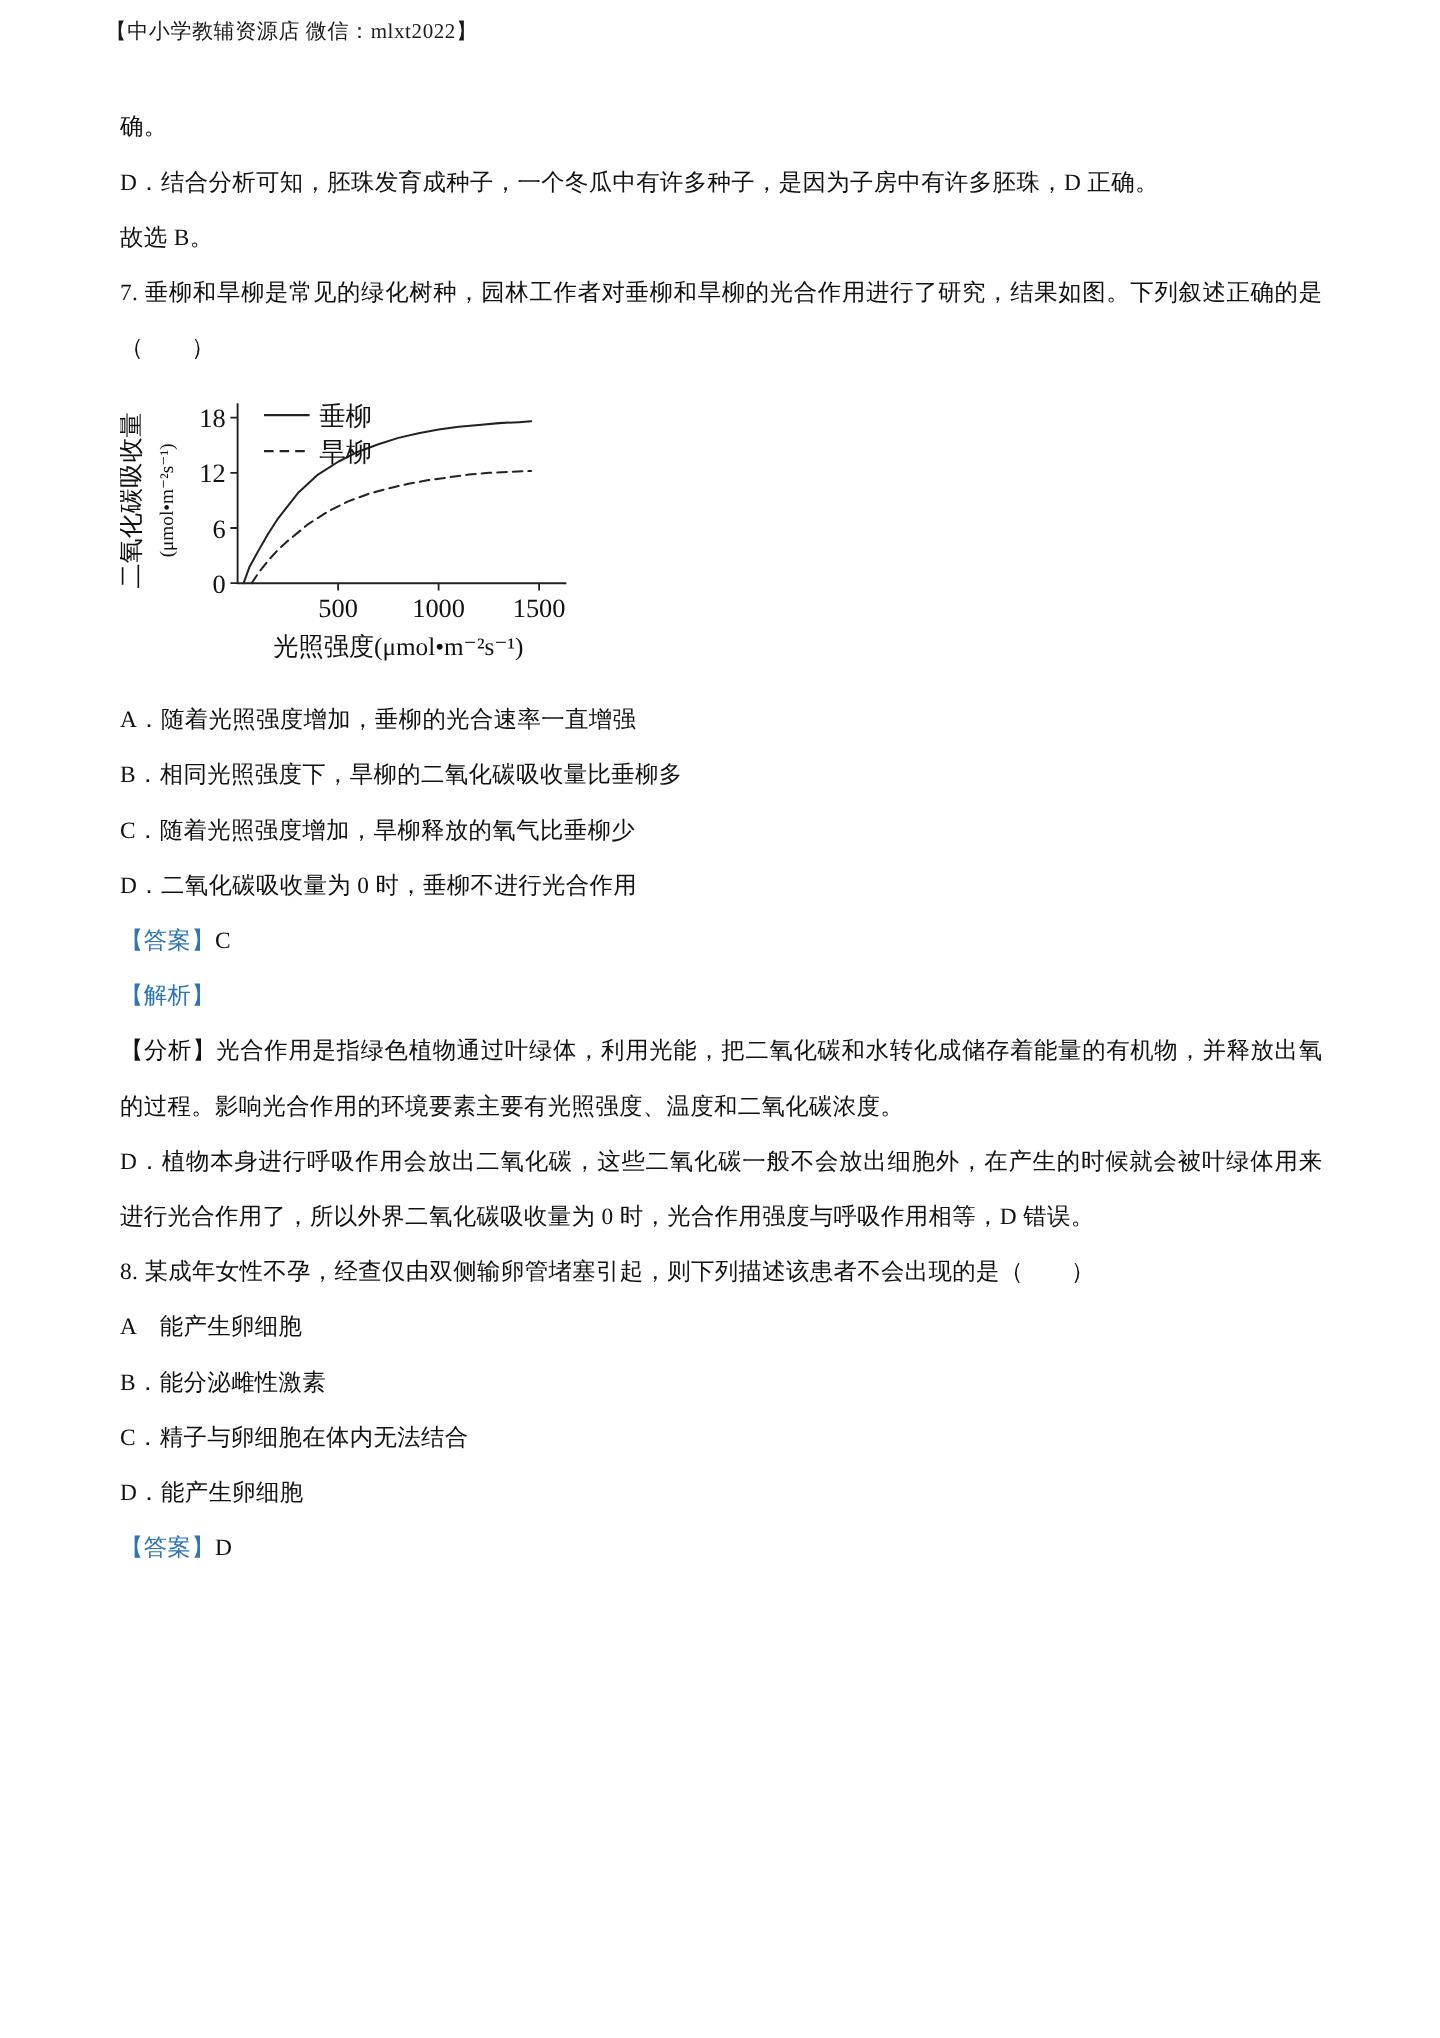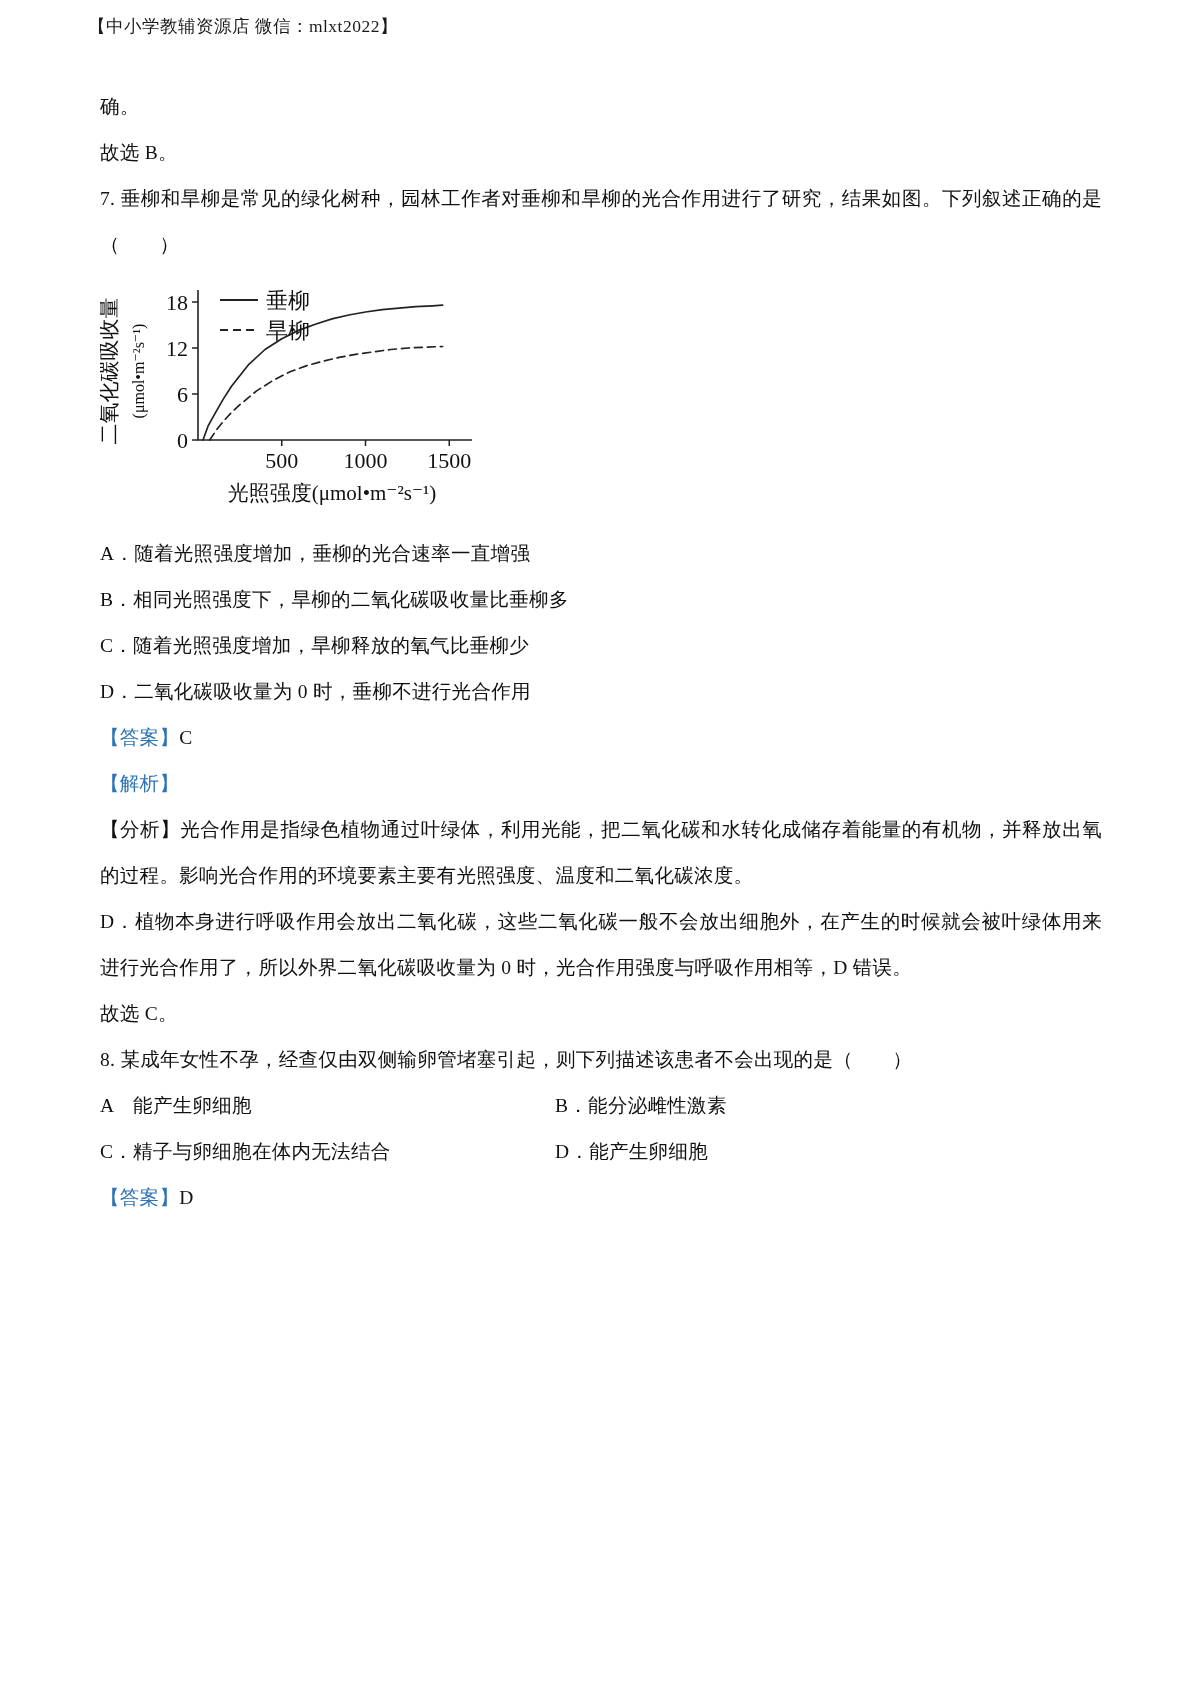--- a/index.html
+++ b/index.html
@@ -19,33 +19,34 @@
   p.para{
     margin:0;font-size:19.5px;line-height:46px;
     text-align:justify;letter-spacing:0.3px;
   }
   p.line{ text-align:left; }
   .blue{ color:var(--blue,#2e75b6);text-align:center; }
   figure.chart{
     margin:10px 0 14px 0;padding:0;
   }
   .q8-row{
-    display:flex;margin:0;
+    display:flex;margin:0;flex-direction:column;
   }
   .q8-row .cell-left{ width:455px; }
   svg text{ font-family:"Liberation Serif","DejaVu Serif",serif; }
 </style>
 </head>
 <body>
 
 <div class="watermark">【中小学教辅资源店 微信：mlxt2022】</div>
 
 <main class="content">
 
   <p class="para line">确。</p>
+  <p class="para">D．结合分析可知，胚珠发育成种子，一个冬瓜中有许多种子，是因为子房中有许多胚珠，D 正确。</p>
   <p class="para line">故选 B。</p>
 
   <p class="para">7. 垂柳和旱柳是常见的绿化树种，园林工作者对垂柳和旱柳的光合作用进行了研究，结果如图。下列叙述正确的是（　　）</p>
 
   <figure class="chart">
     <svg width="410" height="235" viewBox="0 0 410 235" aria-hidden="false">
         <path d="M 98 12 L 98 162 L 372 162" fill="none" stroke="#222" stroke-width="1.6"></path>
         <line x1="92" y1="162" x2="98" y2="162" stroke="#222" stroke-width="1.5"></line>
         <text x="88" y="170" text-anchor="end" font-size="22" fill="#111">0</text>
         <line x1="92" y1="116" x2="98" y2="116" stroke="#222" stroke-width="1.5"></line>
@@ -83,21 +84,20 @@
 
   <p class="para line">
     <span class="blue">【解析】</span>
   </p>
 
   <p class="para">
     <span>【分析】</span><span>光合作用是指绿色植物通过叶绿体，利用光能，把二氧化碳和水转化成储存着能量的有机物，并释放出氧的过程。影响光合作用的环境要素主要有光照强度、温度和二氧化碳浓度。</span>
   </p>
 
   <p class="para">D．植物本身进行呼吸作用会放出二氧化碳，这些二氧化碳一般不会放出细胞外，在产生的时候就会被叶绿体用来进行光合作用了，所以外界二氧化碳吸收量为 0 时，光合作用强度与呼吸作用相等，D 错误。</p>
-  <p class="para line">故选 C。</p>
 
   <p class="para">8. 某成年女性不孕，经查仅由双侧输卵管堵塞引起，则下列描述该患者不会出现的是（　　）</p>
 
   <div class="q8-row">
     <p class="para line cell-left">A　能产生卵细胞</p>
     <p class="para line">B．能分泌雌性激素</p>
   </div>
   <div class="q8-row">
     <p class="para line cell-left">C．精子与卵细胞在体内无法结合</p>
     <p class="para line">D．能产生卵细胞</p>

